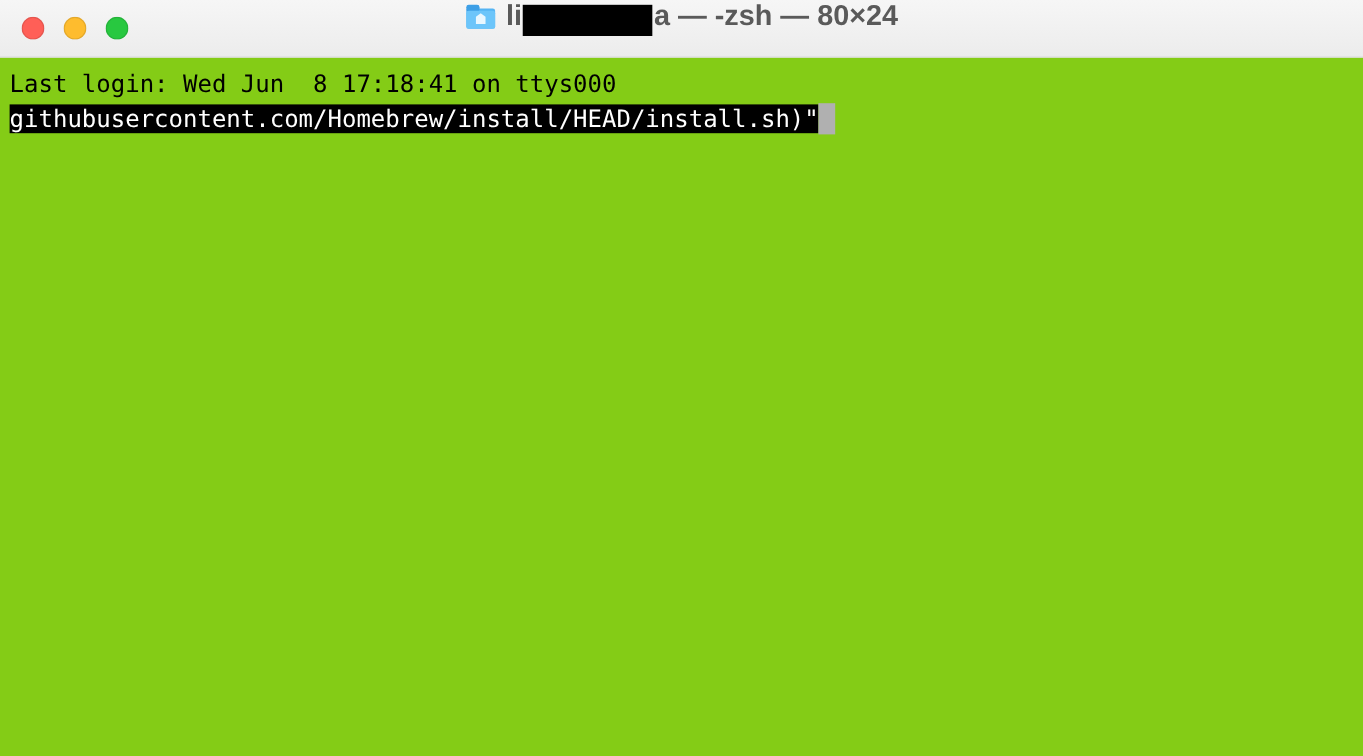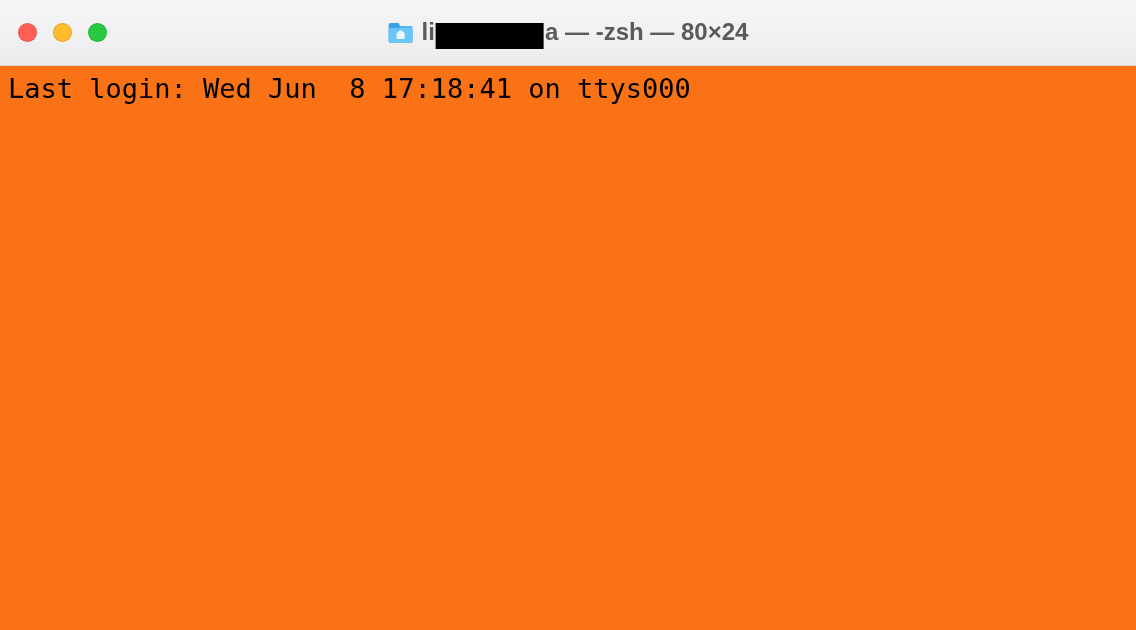--- a/index.html
+++ b/index.html
@@ -14,25 +14,24 @@
       background: #ffffff;
       overflow: hidden;
     }
     .window {
       width: 100%;
       height: 100%;
       display: flex;
       flex-direction: column;
     }
     .titlebar {
-      height: 66px;
+      height: 48px;
       background: linear-gradient(to bottom, #f6f6f6, #ececec);
       border-bottom: 1px solid #d6d6d6;
       display: flex;
-      align-items: center;
       position: relative;
     }
     .traffic-lights {
       display: flex;
       gap: 16px;
       padding-left: 18px;
       align-items: center;
     }
     .traffic-light {
       width: 19px;
@@ -75,24 +74,24 @@
       width: 108px;
       height: 26px;
       background: #000;
       vertical-align: middle;
       margin: 0 1px;
       position: relative;
       top: 2px;
     }
     .terminal-body {
       flex: 1;
-      background: #f97316;
+      background: #84cc16;
       padding: 8px 8px;
       font-family: "SF Mono", Menlo, Monaco, Consolas, monospace;
-      font-size: 27px;
+      font-size: 20px;
       line-height: 29px;
       color: #000;
       letter-spacing: 0;
       word-break: break-all;
     }
     .line {
       white-space: pre-wrap;
     }
     .prompt-line {
       white-space: pre-wrap;
@@ -149,14 +148,15 @@
         </svg>
       </span>
       <span>
         <span>li</span><span class="title-redact"></span><span>a — -zsh — 80×24</span>
       </span>
     </div>
   </div>
 
   <div class="terminal-body">
     <span class="term-row line">Last login: Wed Jun  8 17:18:41 on ttys000</span>
+    <span class="term-row"><span class="sel">githubusercontent.com/Homebrew/install/HEAD/install.sh)"</span><span class="cursor-block"></span></span>
   </div>
 </div>
 
 </body></html>

